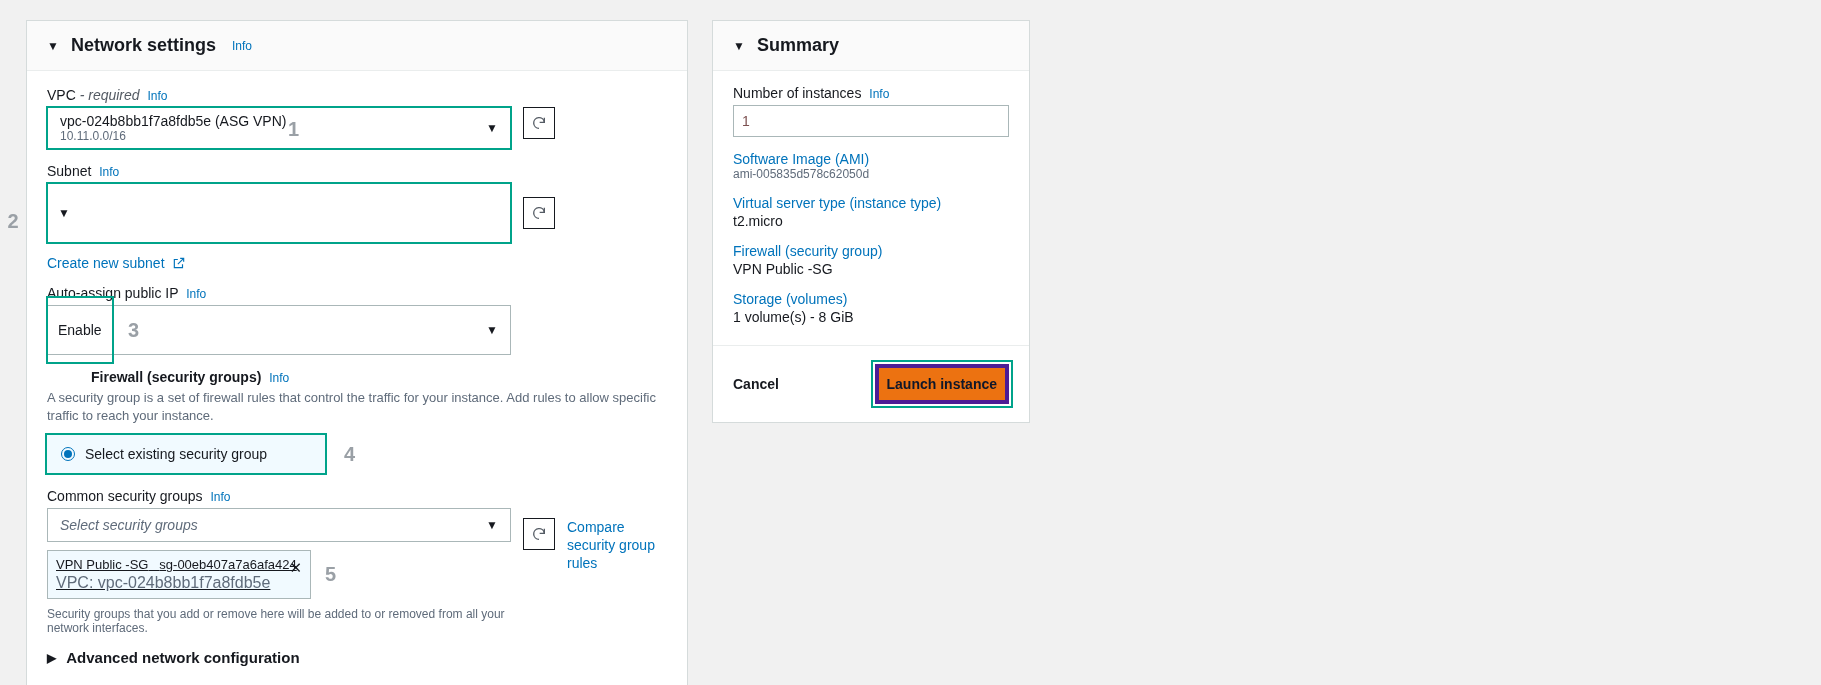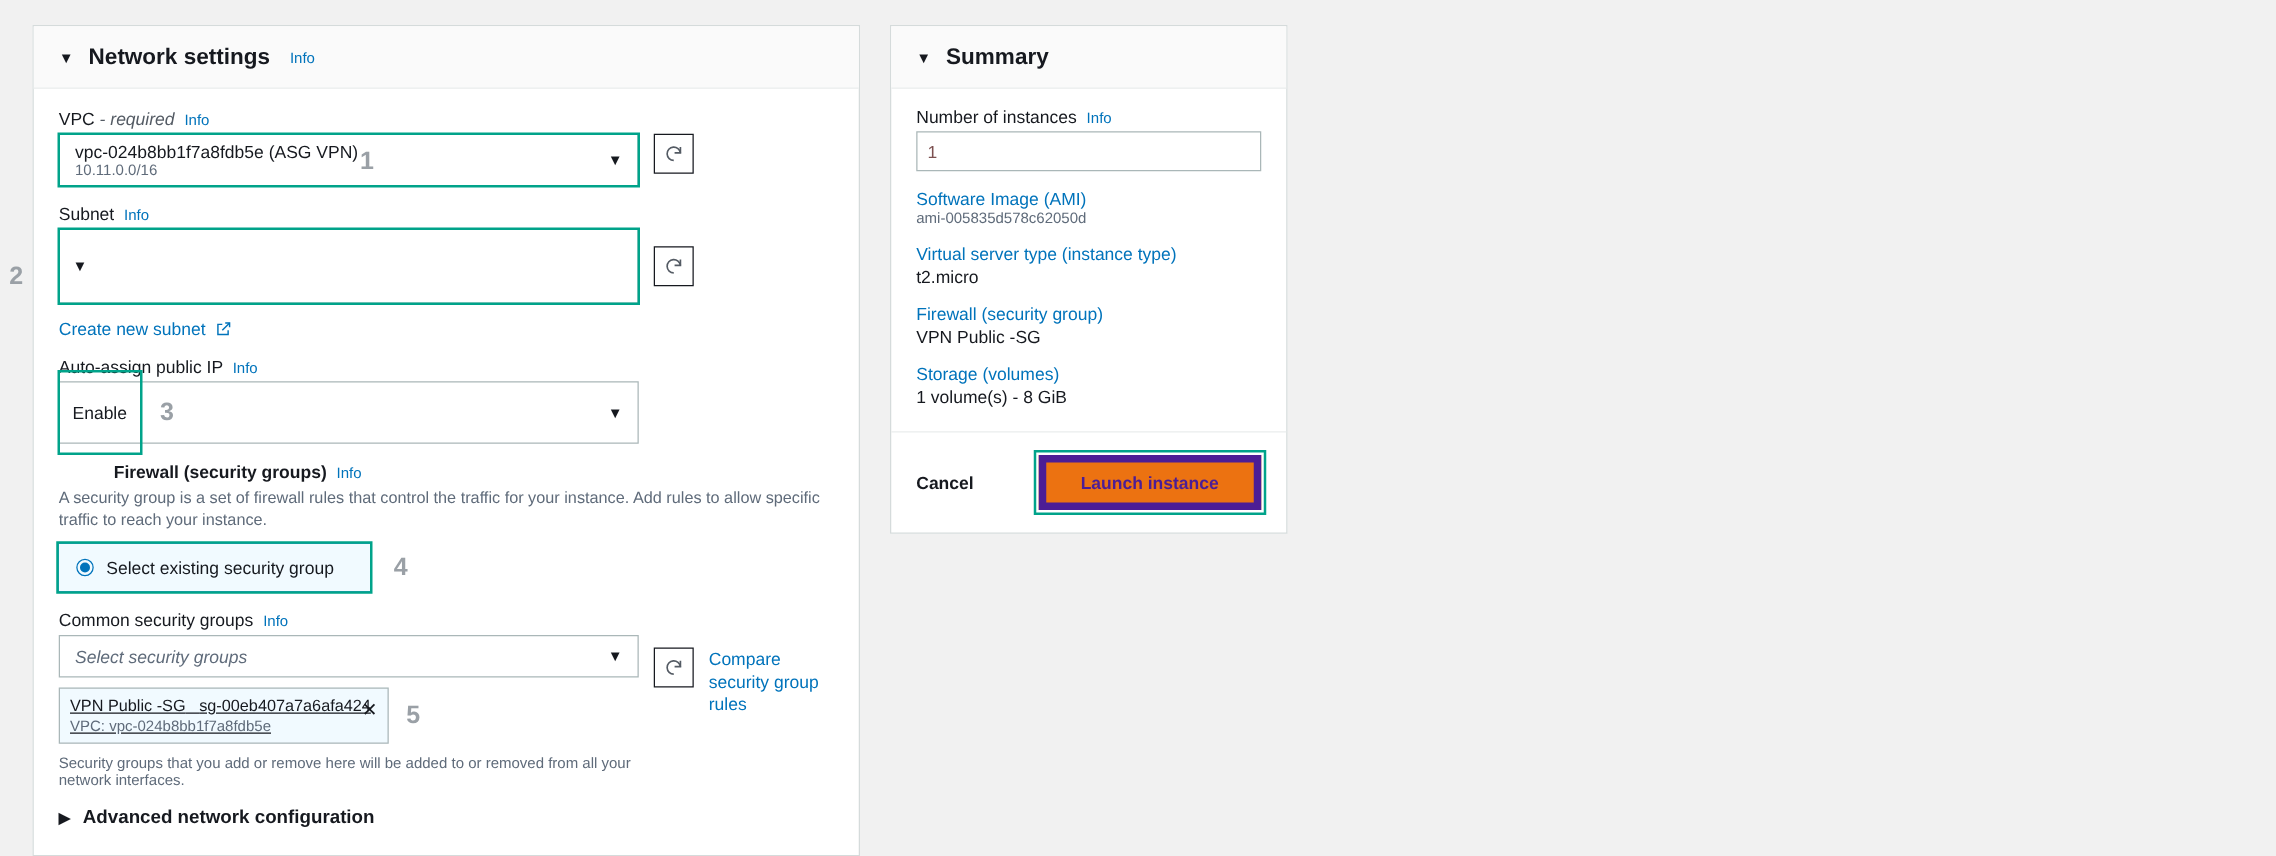--- a/index.html
+++ b/index.html
@@ -48,32 +48,32 @@
   }
   .radio-tile.selected { background:#f1faff; border-color:#0073bb; }
   .radio-outer { width:14px; height:14px; border:1px solid #545b64; border-radius:50%; display:flex; align-items:center; justify-content:center;}
   .radio-tile.selected .radio-outer { border-color:#0073bb;}
   .radio-tile.selected .radio-outer::after { content:""; width:8px; height:8px; background:#0073bb; border-radius:50%;}
 
   .sg-token {
     display:inline-flex; flex-direction:column; border:1px solid #aab7b8; background:#f1faff; padding:6px 8px; font-size:13px; position:relative;
   }
   .sg-token .close { position:absolute; right:8px; top:8px; cursor:pointer; font-size:15px; }
-  .sg-details { font-size:12px; color:#5f6b7a; display:block; margin-top:2px;}
+  .sg-details { font-size:16px; color:#5f6b7a; display:block; margin-top:2px;}
 
   .adv-toggle { display:flex; align-items:center; gap:10px; font-weight:700; font-size:15px; cursor:pointer; margin-top:8px;}
 
   .summary-panel { background:#fff; border:1px solid #d5dbdb; width:318px; }
   .summary-body { padding:14px 20px 20px 20px; }
   .summary-body .sl { color:#0073bb; font-size:14px; margin-top:14px; display:block;}
   .summary-body .sv { color:#16191f; font-size:14px; margin-top:2px;}
   .num-input { width:100%; height:32px; border:1px solid #aab7b8; padding:0 8px; font-size:14px; color:#7c5050;}
   .summary-foot { border-top:1px solid #eaeded; padding:18px 20px; display:flex; justify-content:space-between; align-items:center;gap:12px;}
   .btn-cancel { background:none; border:none; font-size:14px; font-weight:700; color:#16191f; cursor:pointer;}
-  .btn-launch { background:#ec7211; border:6px solid #4c1d95; color:#4c1d95; font-weight:700; font-size:14px; padding:8px 28px; cursor:pointer;}
+  .btn-launch { background:#ec7211; border:4px solid #4c1d95; color:#0f172a; font-weight:700; font-size:14px; padding:8px 8px; cursor:pointer;}
   .btn-launch.hl { outline:2px solid #00a38a; outline-offset:2px; }
   .tri { font-size:12px; }
   .placeholder-italic { color:#5f6b7a; font-style:italic; }
   .extlink svg { width:14px; height:14px; vertical-align:-2px; margin-left:4px; stroke:#0073bb; fill:none;}
 </style>
 </head>
 <body>
 
 <div class="left-col">
   <div class="panel-row">
@@ -145,21 +145,21 @@
             <span class="caret">▼</span>
           </div>
         </div>
 
         <div class="field-label" style="font-weight:700;padding-left:44px;">
           <span>Firewall (security groups)</span>
           <a href="#" class="info" style="font-weight:normal;">Info</a>
         </div>
         <div class="desc">A security group is a set of firewall rules that control the traffic for your instance. Add rules to allow specific traffic to reach your instance.</div>
         <div class="row" style="margin-top:10px; gap:0;">
-          <div class="radio-tile selected highlight" style="margin-left:-1px; width:251px;">
+          <div class="radio-tile selected highlight" style="margin-left:-1px; width:280px;">
             <span class="radio-outer"></span>
             <span>Select existing security group</span>
           </div>
           <span class="stepnum-inline" style="margin-left:18px;">4</span>
         </div>
 
         <div class="field-label">
           <span>Common security groups</span>
           <a href="#" class="info">Info</a>
         </div>

